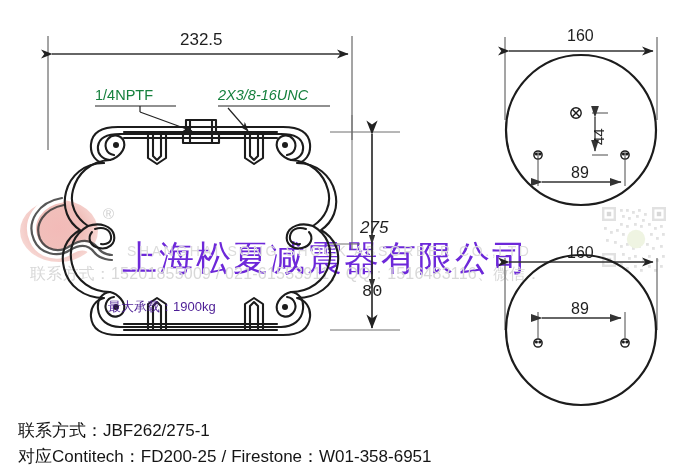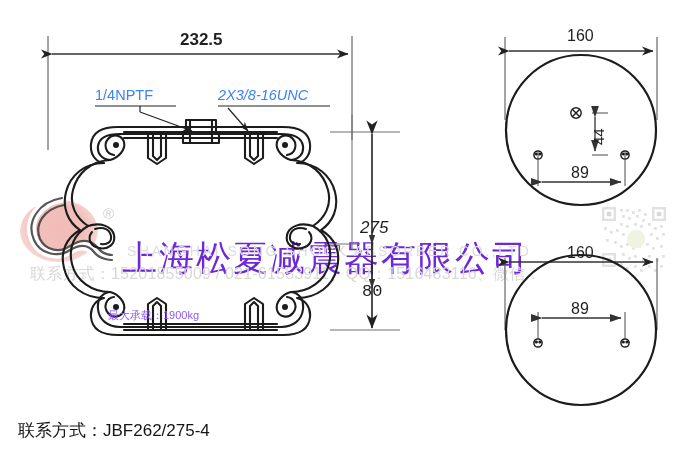--- a/index.html
+++ b/index.html
@@ -50,22 +50,22 @@
     white-space:nowrap;
   }
   #wm-qr{
     left:600px;top:205px;width:74px;height:70px;
     opacity:.55;
   }
 
   
   .lbl{position:absolute;white-space:nowrap;}
   .dim{font-size:15px;color:#1f1f1f;}
-  .callout{font-size:14.5px;color:#3b82f6;}
-  .bignote{font-size:11px;color:#8b5cf6;margin-top:10px;}
+  .callout{font-size:14.5px;color:#15803d;}
+  .bignote{font-size:13px;color:#4c1d95;}
   .footer{font-size:17px;color:#151515;}
   .vert{transform:rotate(-90deg);transform-origin:left top;}
 </style>
 </head>
 <body>
 
 <div id="sheet">
 
   <div class="wm" id="wm-logo"></div>
   <svg class="wm" id="wm-logo-s" viewBox="0 0 96 72">
@@ -333,21 +333,21 @@
       </g>
 
       <g stroke="#4a4a4a" stroke-width="1">
         <line x1="538" y1="340" x2="538" y2="312"></line>
         <line x1="625" y1="340" x2="625" y2="312"></line>
       </g>
       <line x1="542" y1="318" x2="621" y2="318" stroke="#333" stroke-width="1.3" marker-start="url(#arThin)" marker-end="url(#arThin)"></line>
     </g>
   </svg>
 
-  <div class="lbl dim" style="left:180px;top:30px;font-size:17px;font-weight:bold;">232.5</div>
+  <div class="lbl dim" style="left:180px;top:30px;font-size:17px;">232.5</div>
 
   <div class="lbl callout" style="left:95px;top:87px;">1/4NPTF</div>
 
   <div class="lbl callout" style="left:218px;top:87px;font-style:italic;">2X3/8-16UNC</div>
 
   <div class="lbl dim" style="left:360px;top:218px;font-size:17px;font-style:italic;">275</div>
 
   <div class="lbl dim" style="left:362px;top:282px;font-size:17px;font-family:Liberation Mono, monospace;">80</div>
 
   <div class="lbl bignote" style="left:108px;top:298px;">最大承载：1900kg</div>
@@ -356,17 +356,20 @@
 
   <div class="lbl dim vert" style="left:590px;top:145px;font-size:15px;">44</div>
 
   <div class="lbl dim" style="left:571px;top:164px;font-size:16px;">89</div>
 
   <div class="lbl dim" style="left:567px;top:244px;font-size:16px;">160</div>
 
   <div class="lbl dim" style="left:571px;top:300px;font-size:16px;">89</div>
 
   <div class="lbl footer" style="left:18px;top:419px;">
-    <span>联系方式</span><span>：</span><span>JBF262/275-4</span>
+    <span>联系方式</span><span>：</span><span>JBF262/275-1</span>
   </div>
 
+  <div class="lbl footer" style="left:18px;top:445px;">
+    <span>对应Contitech</span><span>：</span><span>FD200-25</span><span style="padding:0 5px">/</span><span>Firestone</span><span>：</span><span>W01-358-6951</span>
+  </div>
 
 </div>
 
 </body></html>

